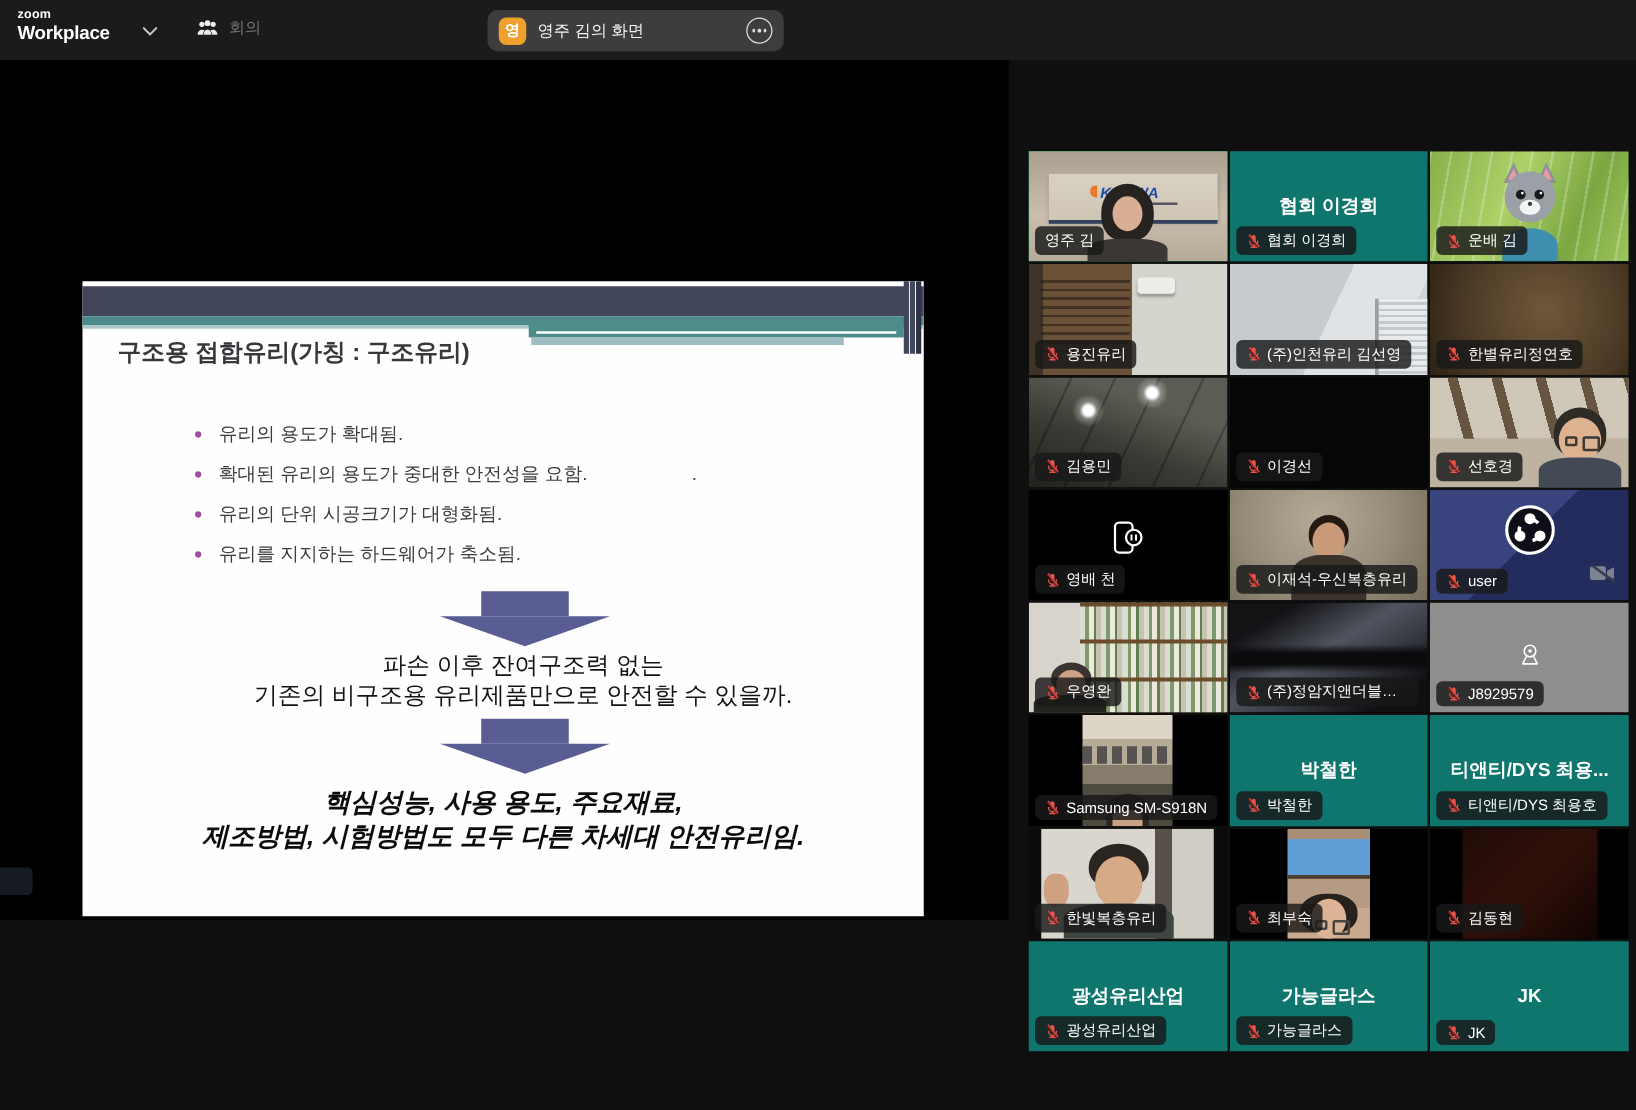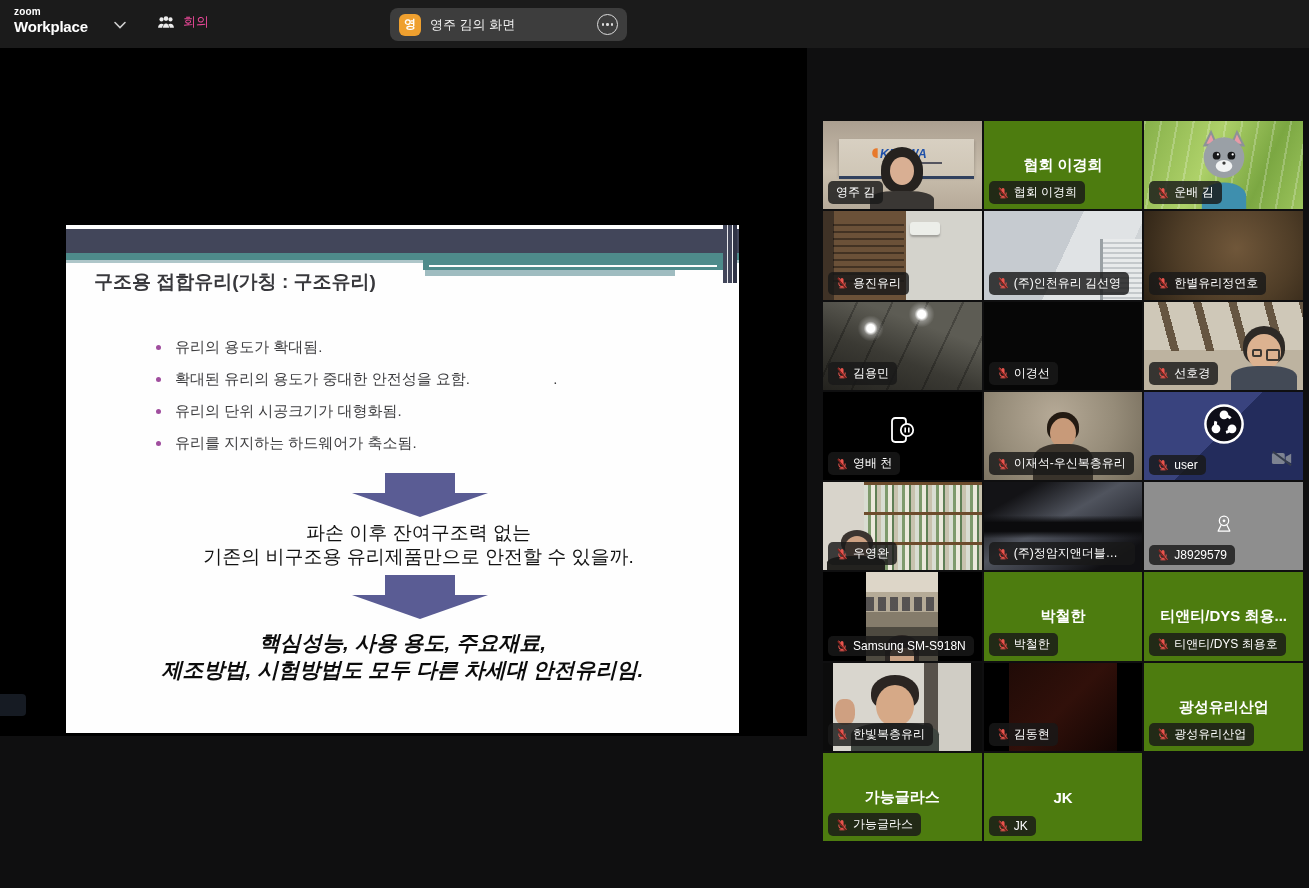--- a/index.html
+++ b/index.html
@@ -5,21 +5,21 @@
   html,body{margin:0;padding:0;background:#0f0f10;}
   *{box-sizing:border-box;font-family:"Liberation Sans","DejaVu Sans",sans-serif;}
   .stage{position:relative;width:1309px;height:888px;background:#0f0f10;overflow:hidden;}
 
   
   .topbar{position:absolute;left:0;top:0;width:1309px;height:48px;background:#1b1b1b;}
   .logo{position:absolute;left:14px;top:7px;color:#fff;line-height:1;}
   .logo .l1{font-size:10px;font-weight:700;letter-spacing:.2px;}
   .logo .l2{font-size:15px;font-weight:700;margin-top:2px;letter-spacing:-.2px;}
   .chev{position:absolute;left:113px;top:20px;width:14px;height:10px;}
-  .mtab{position:absolute;left:157px;top:13px;display:flex;align-items:center;gap:8px;color:#ec4899;font-size:13px;}
+  .mtab{position:absolute;left:157px;top:13px;display:flex;align-items:center;gap:8px;color:#737373;font-size:13px;}
   .pill{position:absolute;left:390px;top:8px;width:237px;height:33px;background:#3d3d3d;border-radius:8px;display:flex;align-items:center;padding:0 9px;gap:9px;}
   .pill .av{width:22px;height:22px;border-radius:6px;background:#efa02f;color:#fff;font-size:12px;font-weight:700;display:flex;align-items:center;justify-content:center;flex:0 0 auto;}
   .pill .pt{color:#f2f2f2;font-size:13px;white-space:nowrap;flex:1 1 auto;}
   .pill .more{width:21px;height:21px;border:1.4px solid #dcdcdc;border-radius:50%;display:flex;align-items:center;justify-content:center;gap:2px;flex:0 0 auto;}
   .pill .more i{width:2.5px;height:2.5px;border-radius:50%;background:#dcdcdc;display:block;}
 
   
   .share{position:absolute;left:0;top:48px;width:807px;height:688px;background:#000;}
   .handle{position:absolute;left:0;top:694px;width:26px;height:22px;background:#161b23;border-radius:0 4px 4px 0;}
   .slide{position:absolute;left:66px;top:225px;width:673px;height:508px;background:#fefefe;}
@@ -40,21 +40,21 @@
   .arrow .stem{width:70px;height:20px;background:#5a5c94;margin:0 auto;}
   .arrow .head{width:0;height:0;border-left:68px solid transparent;border-right:68px solid transparent;border-top:24px solid #5a5c94;}
   .a1{top:248px;} .a2{top:350px;}
   .s-q{position:absolute;left:32px;right:0;top:296px;text-align:center;font-size:19px;line-height:24px;font-weight:400;color:#131313;}
   .s-c{position:absolute;left:0;right:0;top:404px;text-align:center;font-size:21px;line-height:27px;font-weight:800;color:#0c0c0c;font-style:italic;}
 
   
   .grid{position:absolute;left:823px;top:121px;width:480px;height:720px;display:grid;
     grid-template-columns:repeat(3,1fr);grid-template-rows:repeat(8,1fr);gap:2px;}
   .tile{position:relative;background:#000;overflow:hidden;}
-  .tile.novid{background:#4d7c0f;}
+  .tile.novid{background:#0f766e;}
   .tile.active{outline:2px solid #27cf68;outline-offset:-2px;}
   .vid{position:absolute;inset:0;}
   .pv{position:absolute;top:0;bottom:0;left:50%;transform:translateX(-50%);}
   .center-name{position:absolute;left:4px;right:4px;top:50%;transform:translateY(-50%);text-align:center;
     font-size:15px;font-weight:700;color:#fff;white-space:nowrap;overflow:hidden;}
   .nlabel{position:absolute;left:5px;bottom:5px;display:inline-flex;align-items:center;gap:5px;
     background:rgba(24,24,24,.82);border-radius:5px;padding:3px 8px;max-width:calc(100% - 12px);}
   .nlabel .txt{color:#fff;font-size:12px;white-space:nowrap;overflow:hidden;text-overflow:ellipsis;}
   .mic-slot{display:inline-flex;color:#e8554e;flex:0 0 auto;}
 
@@ -625,20 +625,43 @@
     <line x1="8" y1="12.5" x2="8" y2="14.2" stroke="currentColor" stroke-width="1.4"></line>
     <line x1="4.6" y1="14.4" x2="11.4" y2="14.4" stroke="currentColor" stroke-width="1.4"></line>
     <line x1="2.4" y1="1.6" x2="13" y2="14.8" stroke="#7e201c" stroke-width="2"></line>
     <line x1="3.5" y1="0.9" x2="14.1" y2="14.1" stroke="currentColor" stroke-width="1.2"></line>
   </svg>
 </span>
           <span class="txt">한빛복층유리</span>
         </div>
     </div>
 
+    <div class="tile">
+      <div class="pv pv-car">
+        <div class="pr pr20">
+            <span class="h"></span>
+            <span class="f">
+              <span class="gl"></span>
+            </span>
+          </div>
+      </div>
+      <div class="nlabel">
+          <span class="mic-slot">
+  <svg viewBox="0 0 16 16" width="12" height="12" aria-hidden="true">
+    <rect x="5.9" y="1.4" width="4.2" height="7.8" rx="2.1" fill="currentColor"></rect>
+    <path d="M3.8 7.4v.9a4.2 4.2 0 0 0 8.4 0v-.9" fill="none" stroke="currentColor" stroke-width="1.4"></path>
+    <line x1="8" y1="12.5" x2="8" y2="14.2" stroke="currentColor" stroke-width="1.4"></line>
+    <line x1="4.6" y1="14.4" x2="11.4" y2="14.4" stroke="currentColor" stroke-width="1.4"></line>
+    <line x1="2.4" y1="1.6" x2="13" y2="14.8" stroke="#7e201c" stroke-width="2"></line>
+    <line x1="3.5" y1="0.9" x2="14.1" y2="14.1" stroke="currentColor" stroke-width="1.2"></line>
+  </svg>
+</span>
+          <span class="txt">최부숙</span>
+        </div>
+    </div>
 
     <div class="tile">
       <div class="pv pv-red"></div>
       <div class="nlabel">
           <span class="mic-slot">
   <svg viewBox="0 0 16 16" width="12" height="12" aria-hidden="true">
     <rect x="5.9" y="1.4" width="4.2" height="7.8" rx="2.1" fill="currentColor"></rect>
     <path d="M3.8 7.4v.9a4.2 4.2 0 0 0 8.4 0v-.9" fill="none" stroke="currentColor" stroke-width="1.4"></path>
     <line x1="8" y1="12.5" x2="8" y2="14.2" stroke="currentColor" stroke-width="1.4"></line>
     <line x1="4.6" y1="14.4" x2="11.4" y2="14.4" stroke="currentColor" stroke-width="1.4"></line>

